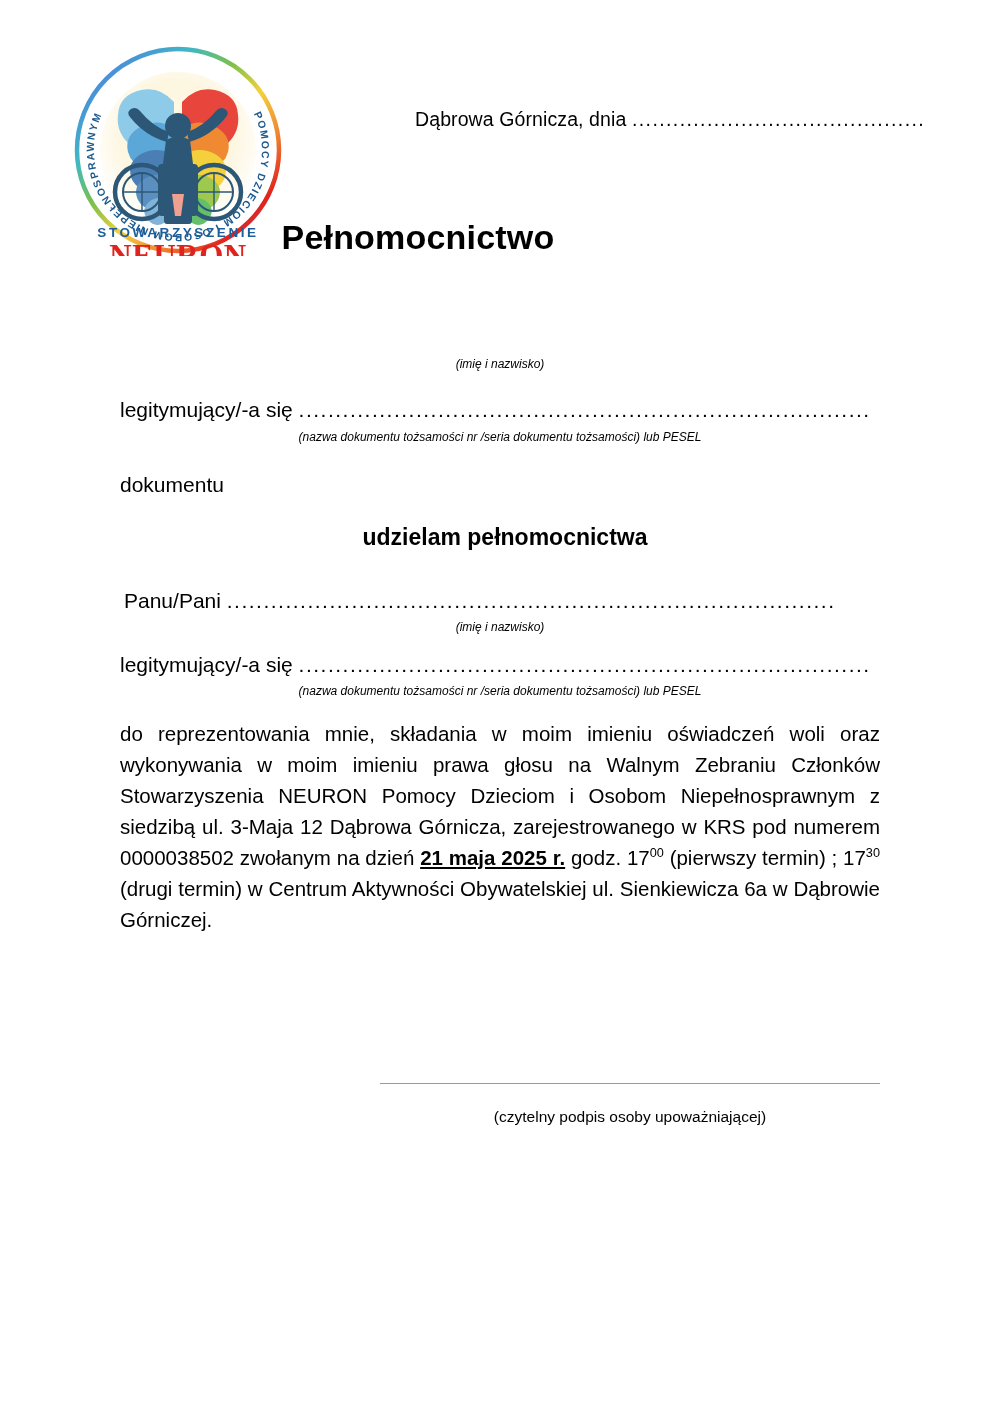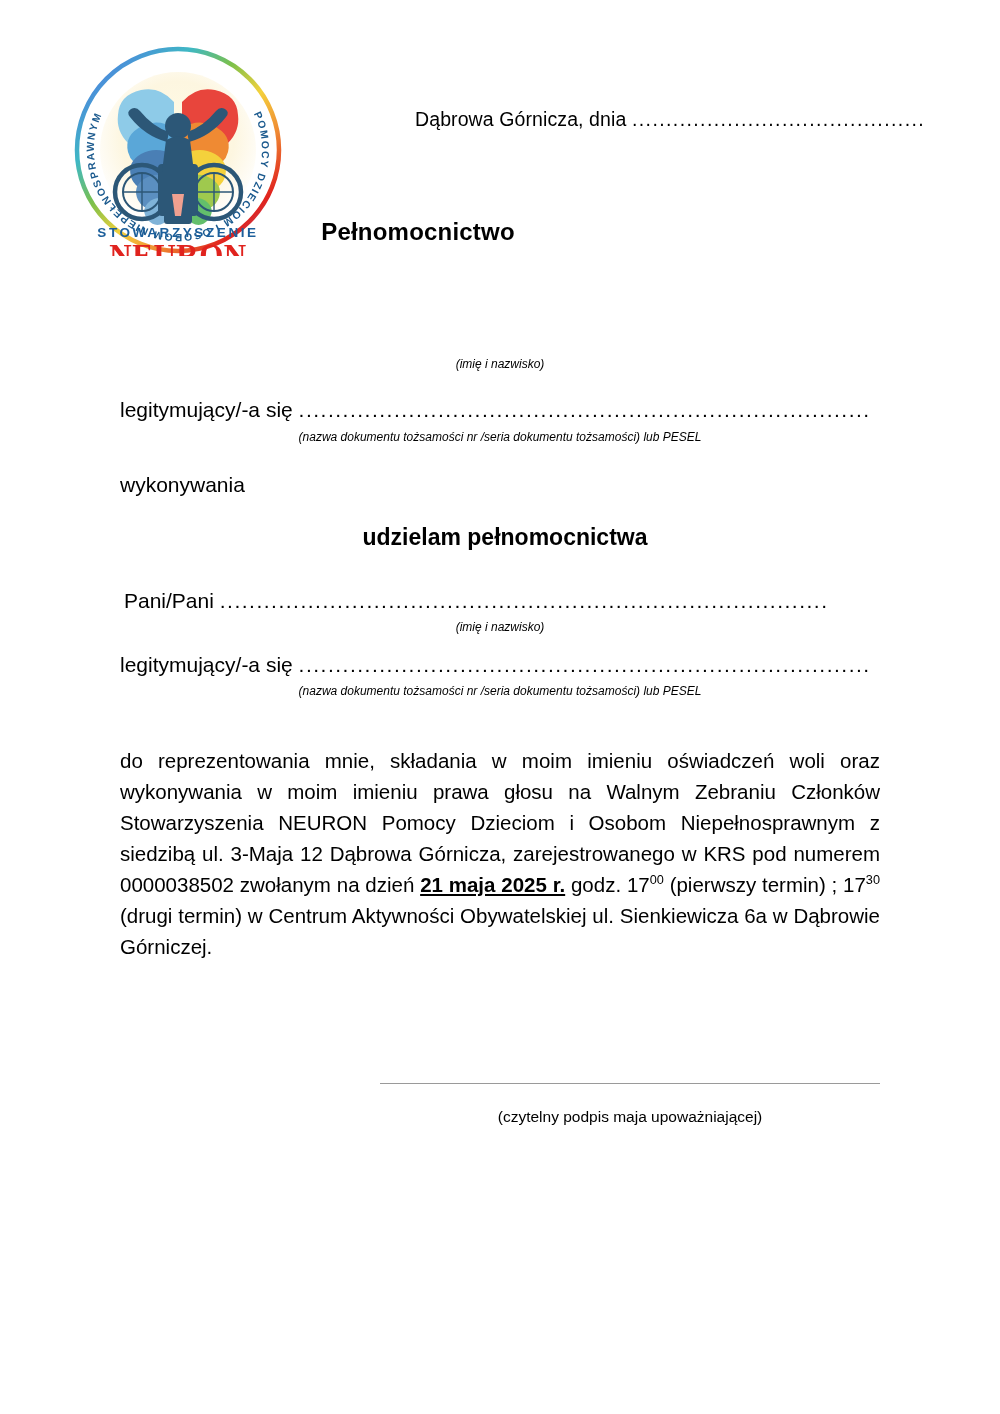--- a/index.html
+++ b/index.html
@@ -43,21 +43,21 @@
   }
   .date-line .dots { letter-spacing: 1.4px; }
 
   
   .doc-title {
     position: absolute;
     left: 0;
     top: 218px;
     width: 796px;
     text-align: center;
-    font-size: 24px;
+    font-size: 34px;
     font-weight: bold;
     letter-spacing: 0.2px;
     padding-left: 40px;
     box-sizing: border-box;
   }
 
   
   .field-row {
     position: absolute;
     left: 120px;
@@ -101,21 +101,20 @@
   
   .body-par {
     position: absolute;
     left: 120px;
     top: 718px;
     width: 760px;
     font-size: 20.5px;
     line-height: 31px;
     text-align: justify;
     text-justify: inter-word;
-    margin-top: 27px;
   }
   .u-bold { font-weight: bold; text-decoration: underline; }
   .sup { font-size: 0.62em; vertical-align: super; line-height: 0; }
 
   
   .sig-line {
     position: absolute;
     left: 380px;
     top: 1083px;
     width: 500px;
@@ -237,34 +236,34 @@
   <div class="doc-title">Pełnomocnictwo</div>
 
   <div class="caption cap-ja">(imię i nazwisko)</div>
 
   <div class="field-row row-leg1">
     <span>legitymujący/-a się</span>
     <span class="dots">..............................................................................</span>
   </div>
   <div class="caption cap-leg1">(nazwa dokumentu tożsamości nr /seria dokumentu tożsamości) lub PESEL</div>
 
-  <div class="field-row row-ninie">wykonywania</div>
+  <div class="field-row row-ninie">dokumentu</div>
 
   <div class="row-udzielam">udzielam pełnomocnictwa</div>
 
   <div class="field-row row-panu">
-    <span>Pani/Pani</span>
+    <span>Panu/Pani</span>
     <span class="dots">...................................................................................</span>
   </div>
   <div class="caption cap-panu">(imię i nazwisko)</div>
 
   <div class="field-row row-leg2">
     <span>legitymujący/-a się</span>
     <span class="dots">..............................................................................</span>
   </div>
   <div class="caption cap-leg2">(nazwa dokumentu tożsamości nr /seria dokumentu tożsamości) lub PESEL</div>
 
   <div class="body-par"><span>do reprezentowania mnie, składania w moim imieniu oświadczeń woli oraz wykonywania w moim imieniu prawa głosu na Walnym Zebraniu Członków Stowarzyszenia NEURON Pomocy Dzieciom i Osobom Niepełnosprawnym z siedzibą  ul. 3-Maja 12  Dąbrowa Górnicza, zarejestrowanego w KRS pod numerem 0000038502 zwołanym na dzień </span><span class="u-bold">21 maja 2025 r.</span><span> godz. 17</span><span class="sup">00</span><span> (pierwszy termin) ; 17</span><span class="sup">30</span><span> (drugi termin) w Centrum Aktywności Obywatelskiej ul. Sienkiewicza 6a w Dąbrowie Górniczej.</span></div>
 
   <div class="sig-line"></div>
-  <div class="sig-caption">(czytelny podpis maja upoważniającej)</div>
+  <div class="sig-caption">(czytelny podpis osoby upoważniającej)</div>
 
 </div>
 
 </body></html>

